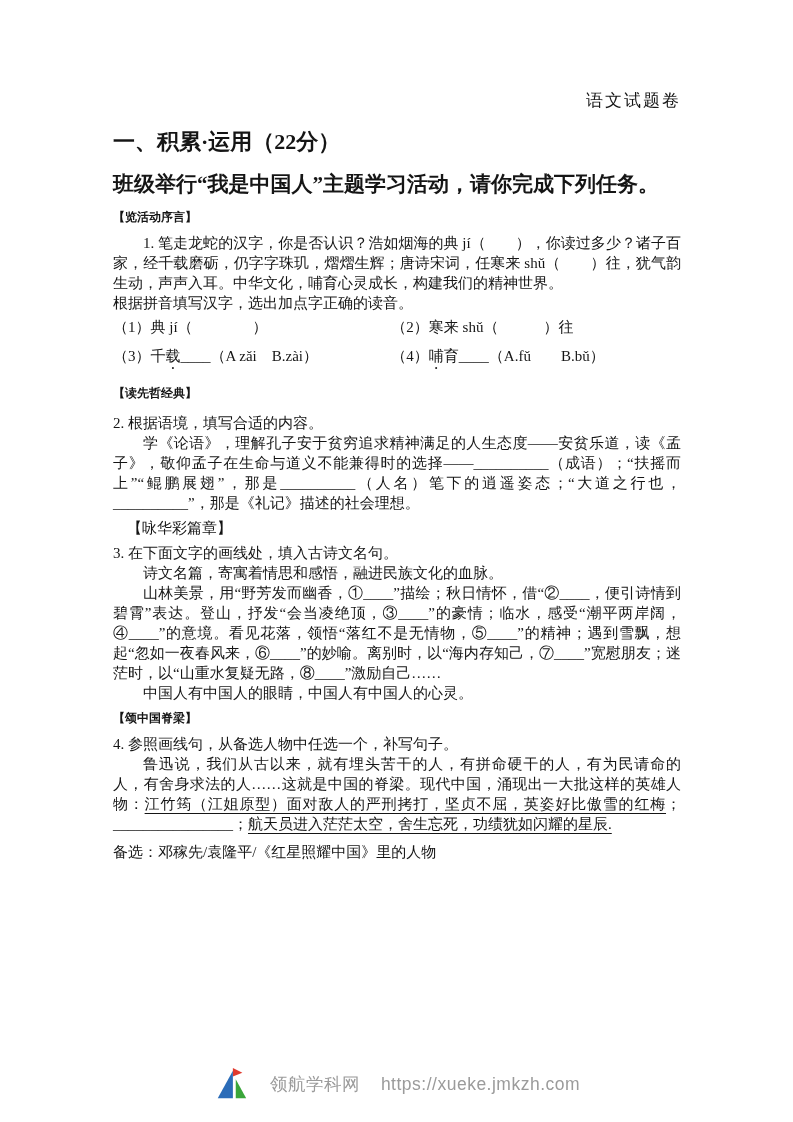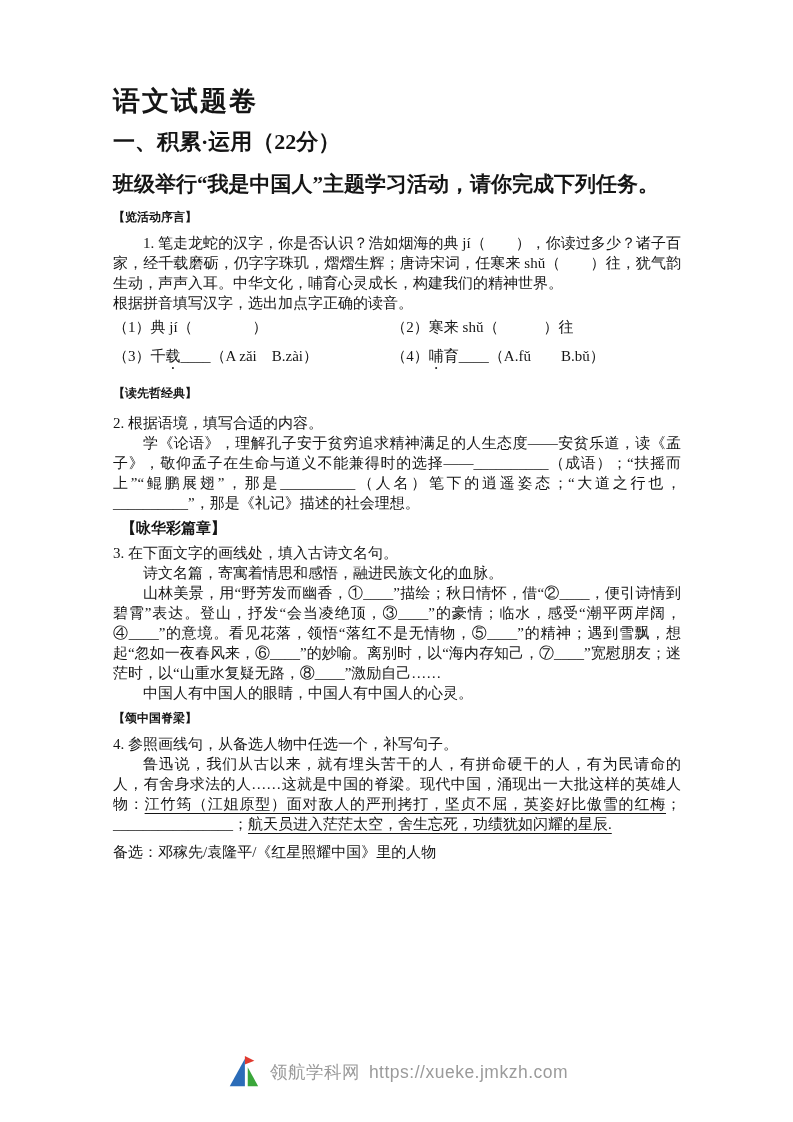--- a/index.html
+++ b/index.html
@@ -9,42 +9,42 @@
     width: 793px;
     height: 1122px;
     margin: 0 auto;
     background: #ffffff;
     color: #151515;
     font-family: "Liberation Serif", "DejaVu Serif", serif;
     overflow: hidden;
   }
   .content { padding: 88px 112px 0 113px; }
   .title {
-    font-size: 27px; font-weight: 700; text-align: left;
+    font-size: 17px; font-weight: 400; text-align: right;
     letter-spacing: 2px; line-height: 26px; margin-bottom: 14px;
   }
   .sec-heading { font-size: 22px; font-weight: 700; line-height: 27px; margin-bottom: 16px; }
   .sec-intro   { font-size: 21px; font-weight: 700; line-height: 27px; margin-bottom: 6px; }
   .part-label  { font-size: 12px; font-weight: 700; line-height: 27px; margin: 2px 0; }
   .part-label.lg    { font-size: 12px; margin: 7px 0 6px; }
-  .part-label.plain { font-weight: 700; font-size: 15px; margin: 2px 8px 1px; }
+  .part-label.plain { font-weight: 400; font-size: 15px; margin: 2px 14px 1px; }
   .para { font-size: 15px; line-height: 20px; text-align: justify; }
   .para.indent { text-indent: 2em; }
   .row { display: flex; font-size: 15px; line-height: 29px; justify-content: center; }
   .row .c1 { flex: 0 0 49%; }
   .row .c2 { flex: 1; }
   .dot-under {
     -webkit-text-emphasis: filled dot #151515; text-emphasis: filled dot #151515;
     -webkit-text-emphasis-position: under left; text-emphasis-position: under left;
   }
   .ul { text-decoration: underline; text-underline-offset: 4px; text-decoration-thickness: 1px; }
   .options { margin-top: 8px; }
   .footer {
-    position: absolute; left: 0; right: 0; bottom: 32px;
-    display: flex; align-items: center; justify-content: center; gap: 9px;
+    position: absolute; left: 0; right: 0; bottom: 20px;
+    display: flex; align-items: center; justify-content: center; gap: 21px;
     font-family: "Liberation Sans", "DejaVu Sans", sans-serif;
     font-size: 17.5px; color: #9b9b9b;
   }
   .footer .wm { letter-spacing: 0.5px; }
 </style>
 </head>
 <body>
 
 <div class="page">
   <div class="content">

